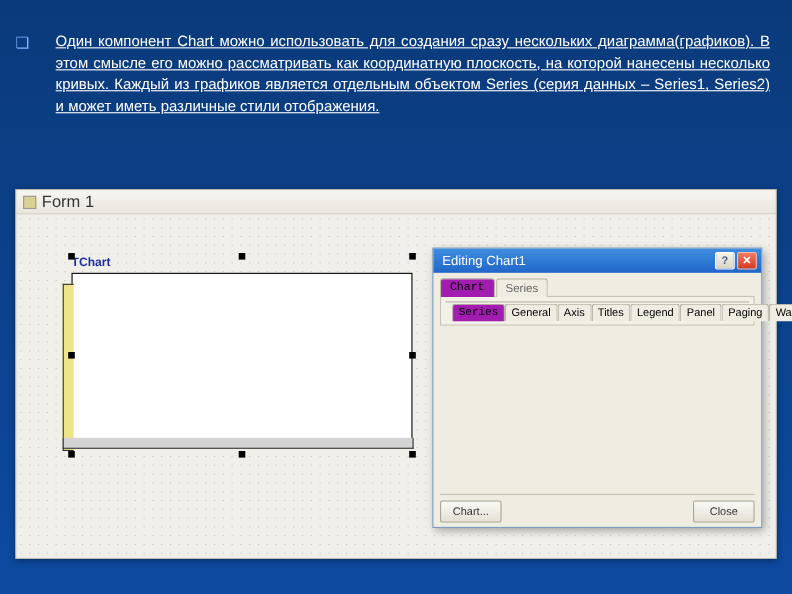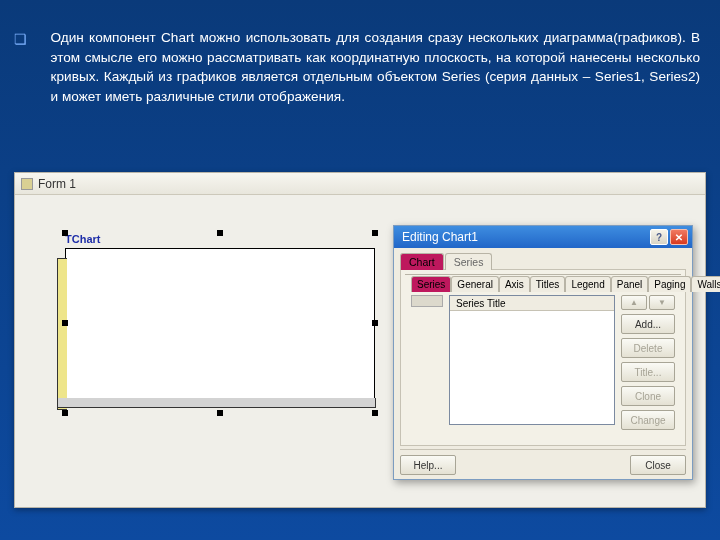--- a/index.html
+++ b/index.html
@@ -8,36 +8,36 @@
     width: 720px; height: 540px;
     background: linear-gradient(#0a3a7a, #0d4aa0);
     position: relative;
   }
   .bullet-block {
     position: absolute; top: 28px; left: 14px; right: 20px;
     color: #fff; font-size: 13.6px; line-height: 1.45;
     display: flex; gap: 24px;
   }
   .bullet-sym { color: #7fb3ff; font-size: 14px; margin-top: 1px; }
-  .bullet-txt { text-align: justify; }
+  .bullet-txt { text-align: justify; text-decoration: underline; }
   .caption {
     position: absolute; bottom: 8px; left: 0; right: 0;
     text-align: center; color: #fff; font-weight: bold; font-size: 15px;
   }
   
   .designer {
     position: absolute; left: 14px; right: 14px; top: 172px; bottom: 32px;
     background: #f0efe9; border: 1px solid #b8b4a8;
     box-shadow: 0 2px 6px rgba(0,0,0,0.35);
   }
   .form-titlebar {
     height: 22px; background: linear-gradient(#f7f6f0,#e8e6dc);
     border-bottom: 1px solid #ccc8ba;
     display: flex; align-items: center; gap: 5px; padding: 0 6px;
-    font-size: 12px; color: #333;
+    font-size: 15px; color: #333;
   }
   .form-icon { width: 12px; height: 12px; background: #d9d093; border: 1px solid #999; }
   .dotgrid {
     position: absolute; left: 0; right: 0; top: 22px; bottom: 0;
     background-image: radial-gradient(#bfbdb6 0.6px, transparent 0.6px);
     background-size: 8px 8px;
     background-color: #f0efe9;
   }
   
   .tchart-wrap {
@@ -88,21 +88,21 @@
     color: #fff; border: 1px solid #f8c0b0;
   }
   .dlg-body { position: relative; height: calc(100% - 22px); }
   .tabs { display: flex; padding: 4px 4px 0 6px; gap: 1px; }
   .tab {
     padding: 2px 8px; font-size: 10.5px;
     background: #efece1; border: 1px solid #b8b4a6;
     border-bottom: none; border-radius: 3px 3px 0 0;
     position: relative; top: 1px;
   }
-  .tab.active { background: #be185d; font-weight: normal; z-index: 2; }
+  .tab.active { background: #a21caf; font-weight: normal; z-index: 2; font-family: Liberation Mono, monospace; }
   .tab.inactive { color: #666; }
   .tabs2 { display: flex; padding: 0 4px 0 6px; gap: 0; border-top: 1px solid #b8b4a6; }
   .tabs2 .tab { font-size: 10px; padding: 2px 5px; }
   .subwrap {
     margin: 0 6px 0 6px; border: 1px solid #c6c2b4;
     background: #f3f1e7; padding: 4px;
   }
   .seriesarea {
     display: flex; gap: 6px; padding: 4px 6px 0 6px; height: 150px;
   }
@@ -180,42 +180,23 @@
               <span class="tab active">Series</span>
               <span class="tab">General</span>
               <span class="tab">Axis</span>
               <span class="tab">Titles</span>
               <span class="tab">Legend</span>
               <span class="tab">Panel</span>
               <span class="tab">Paging</span>
               <span class="tab">Walls</span>
 
             </div>
-            <div class="seriesarea">
-              <div class="left-swatch">
-                <div class="swatch"></div>
-              </div>
-              <div class="serieslist">
-                <div class="serieslist-head">Series Title</div>
-              </div>
-              <div class="btncol">
-                <div class="arrow-wrap">
-                  <span class="dlg-btn arrow-btn disabled">▲</span>
-                  <span class="dlg-btn arrow-btn disabled">▼</span>
-                </div>
-                <span class="dlg-btn">Add...</span>
-                <span class="dlg-btn disabled">Delete</span>
-                <span class="dlg-btn disabled">Title...</span>
-                <span class="dlg-btn disabled">Clone</span>
-                <span class="dlg-btn disabled">Change</span>
-              </div>
-            </div>
           </div>
           <div class="dlg-bottom">
-            <span class="dlg-btn">Help...</span>
+            <span class="dlg-btn">Chart...</span>
             <span class="dlg-btn">Close</span>
           </div>
         </div>
       </div>
 
     </div>
   </div>
 
 </div>
 

